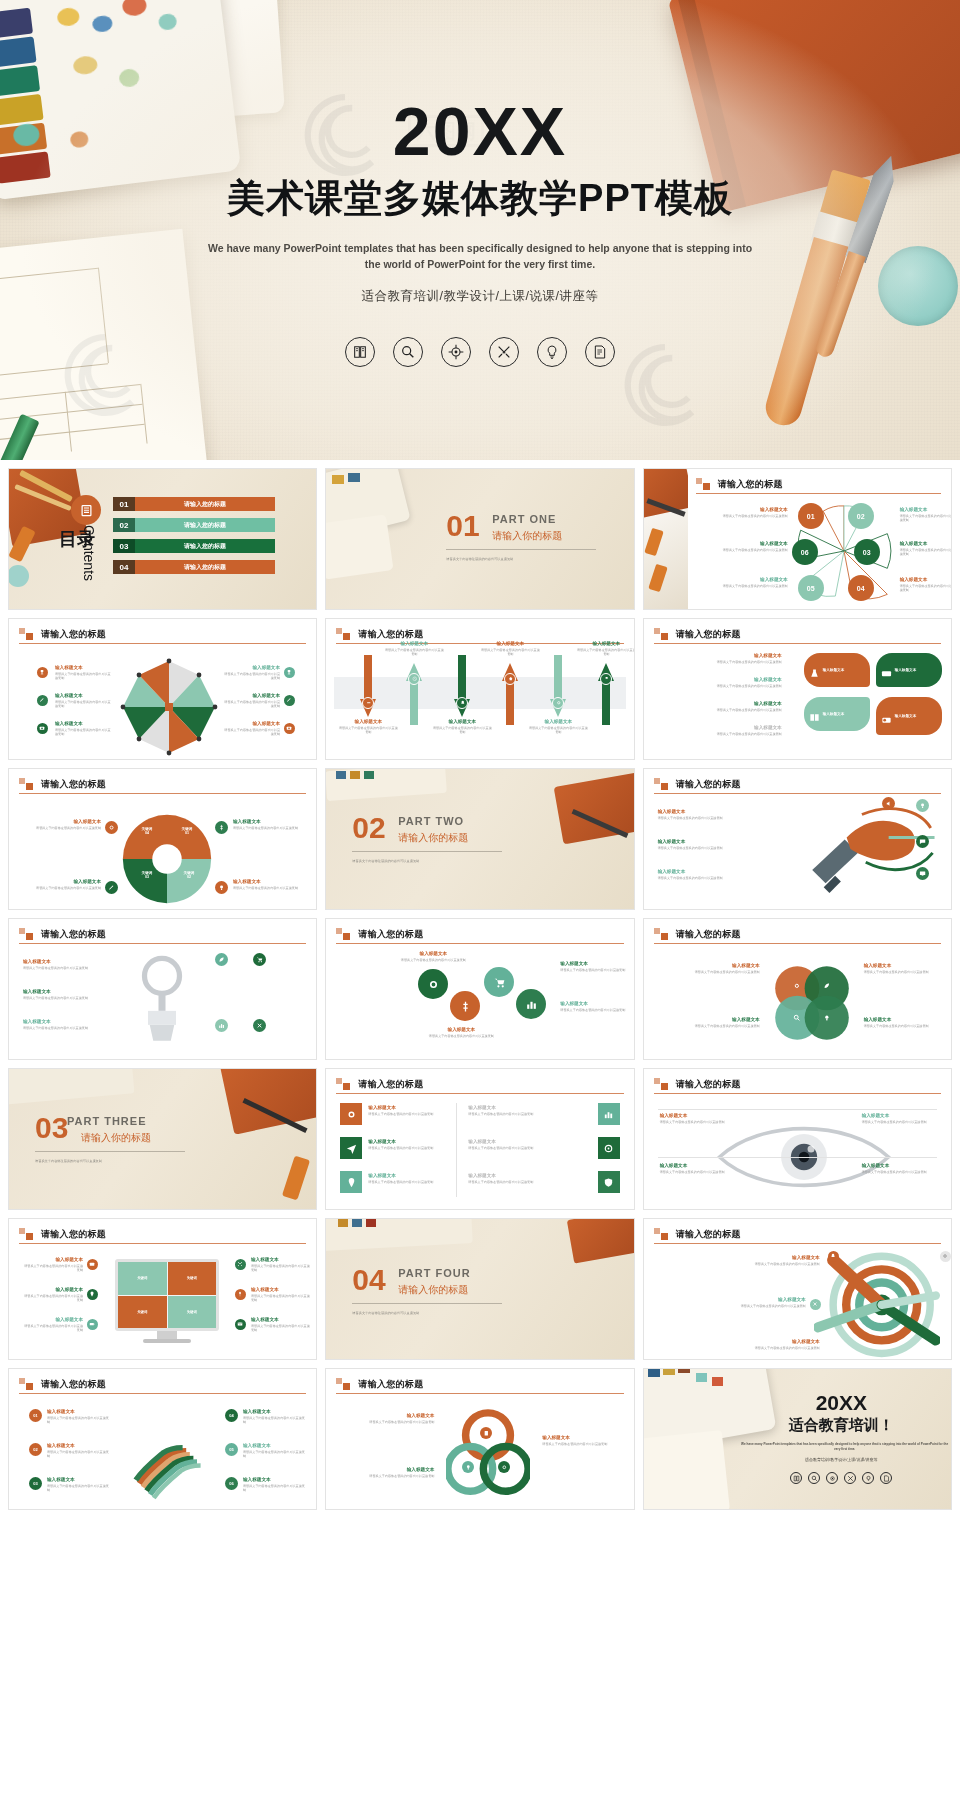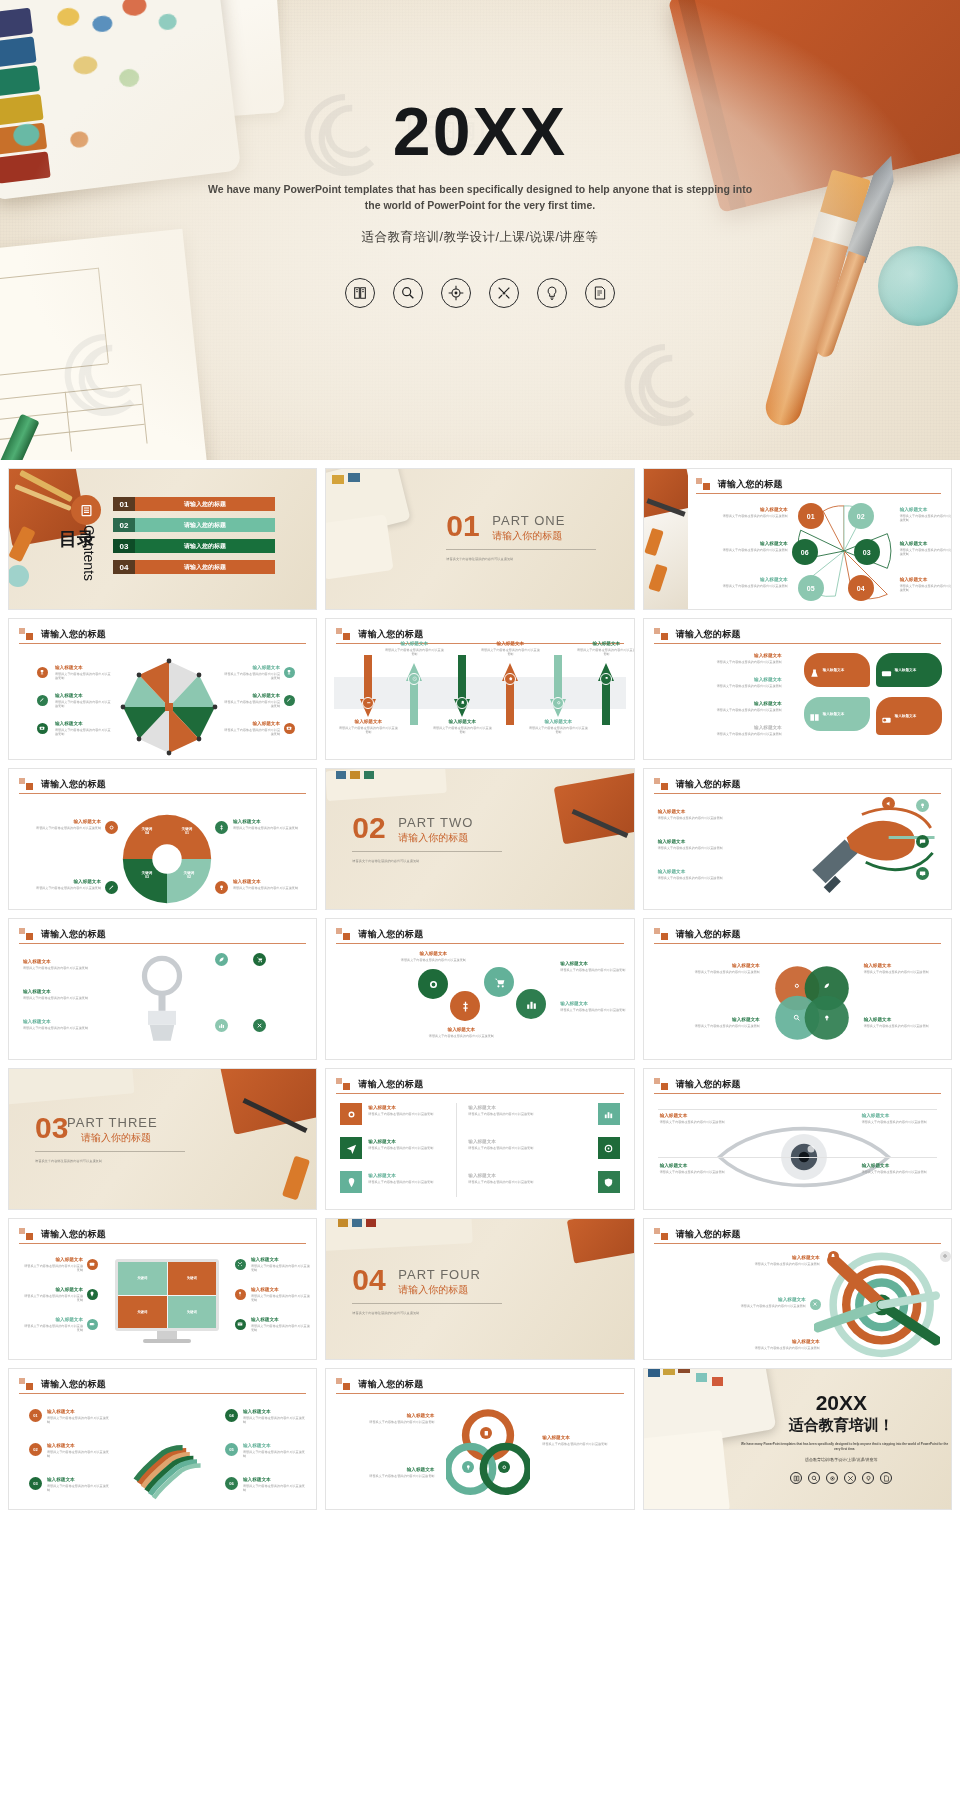--- a/index.html
+++ b/index.html
@@ -169,21 +169,21 @@
   .tb.r { text-align:right; }
   .or { color:#c7622c; } .gr { color:#2e7d4f; } .tl { color:#63b199; } .gy { color:#b9b9b9; }
 
   .ic {
     position:absolute; border-radius:50%; display:flex; align-items:center; justify-content:center;
   }
   .ic svg { width:55%; height:55%; fill:#fff; }
 
   
   .cover-num { position:absolute; font-size:30px; font-weight:bold; color:#c7622c; }
-  .cover-en { position:absolute; font-size:13px; font-weight:normal; color:#6d6a63; letter-spacing:1px; }
+  .cover-en { position:absolute; font-size:11px; font-weight:bold; color:#6d6a63; letter-spacing:1px; }
   .cover-cn { position:absolute; font-size:10px; color:#c7622c; }
   .cover-rule { position:absolute; height:1px; background:#b9b2a4; }
   .cover-body { position:absolute; font-size:3.2px; color:#8d8a83; line-height:1.35; width:170px; }
 
   
   .toc-badge {
     position:absolute; left:62px; top:26px; width:30px; height:30px; border-radius:50%;
     background:#c7622c; display:flex; align-items:center; justify-content:center;
   }
   .toc-badge svg { width:15px; height:15px; fill:#fff; }
@@ -301,20 +301,21 @@
       </svg>
   </div>
   <div class="wm" style="left:60px;top:330px;">
     <svg class="wm-swirl" viewBox="0 0 100 100">
         <path d="M50 8a42 42 0 1 0 30 72 34 34 0 1 1-22-60 26 26 0 1 0 18 44" fill="none" stroke="#777" stroke-width="7"></path>
       </svg>
   </div>
 
   <div class="hero-content">
     <div class="hero-year">20XX</div>
+    <div class="hero-title">美术课堂多媒体教学PPT模板</div>
     <div class="hero-sub">We have many PowerPoint templates that has been specifically designed to help anyone that is stepping into the world of PowerPoint for the very first time.</div>
     <div class="hero-sub2">适合教育培训/教学设计/上课/说课/讲座等</div>
     <div class="hero-icons">
       <span class="hico">
           <svg viewBox="0 0 24 24">
             <path d="M4 4h7v16H4zM13 4h7v16h-7z" fill="none" stroke="#222" stroke-width="1.6"></path>
             <path d="M6 7h3M6 10h3M15 7h3M15 10h3" stroke="#222" stroke-width="1.2"></path>
           </svg>
         </span>
       <span class="hico">

